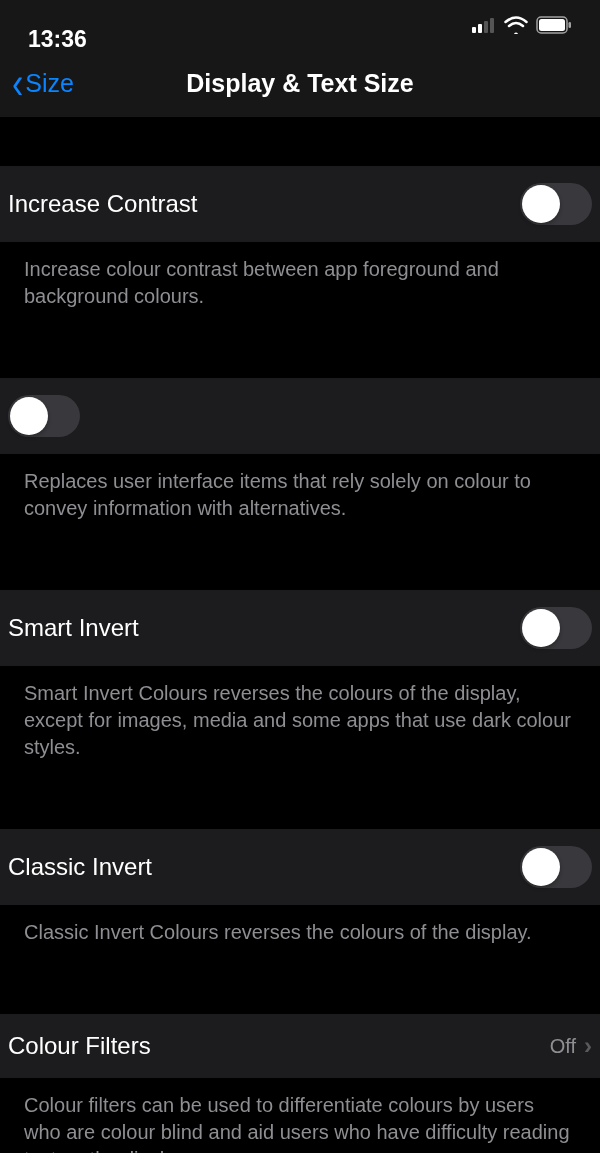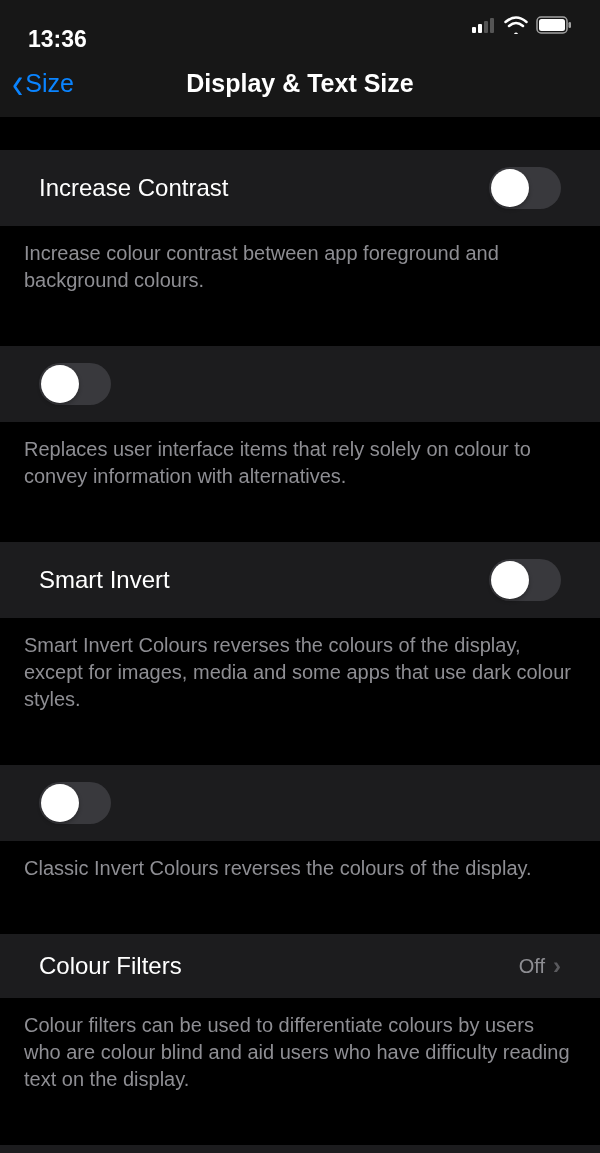--- a/index.html
+++ b/index.html
@@ -64,25 +64,26 @@
       text-align: center;
       font-size: 25px;
       font-weight: 700;
     }
     .spacer {
       height: 32px;
       background: #000;
     }
     .setting-row {
       background: #1c1c1e;
-      padding: 17px 39px;
+      padding: 17px 8px;
       display: flex;
       justify-content: space-between;
       align-items: center;
       min-height: 64px;
+      margin-top: 16px;
     }
     .setting-label {
       font-size: 24px;
       font-weight: 400;
       color: #fff;
     }
     .setting-value {
       font-size: 20px;
       color: #8e8e93;
       margin-right: 8px;
@@ -184,20 +185,21 @@
   <span class="setting-label">Smart Invert</span>
   <div class="toggle off">
       <div class="toggle-knob"></div>
     </div>
 </div>
 <div class="desc">Smart Invert Colours reverses the colours of the display, except for images, media and some apps that use dark colour styles.</div>
 
 <div class="spacer"></div>
 
 <div class="setting-row">
+  <span class="setting-label">Classic Invert</span>
   <div class="toggle off">
       <div class="toggle-knob"></div>
     </div>
 </div>
 <div class="desc">Classic Invert Colours reverses the colours of the display.</div>
 
 <div class="spacer"></div>
 
 <div class="setting-row">
   <span class="setting-label">Colour Filters</span>

